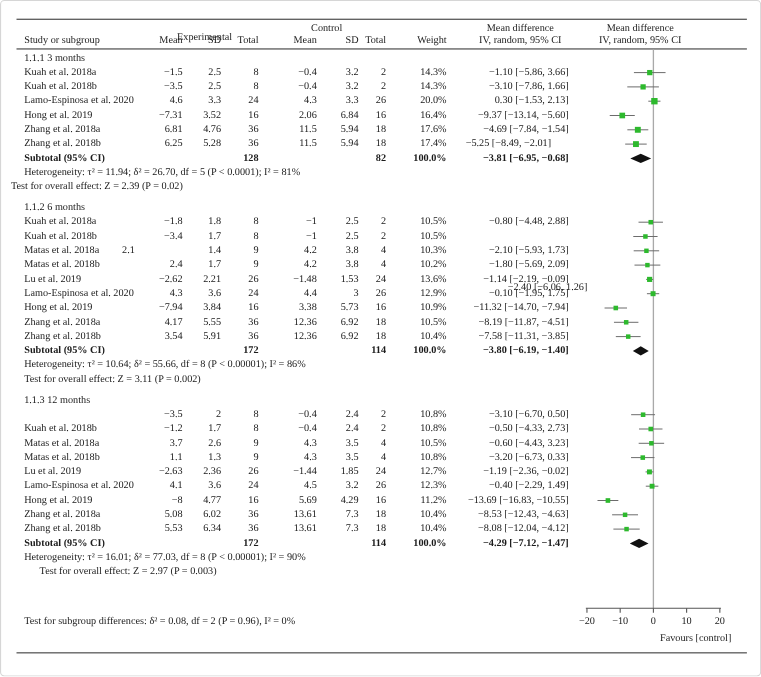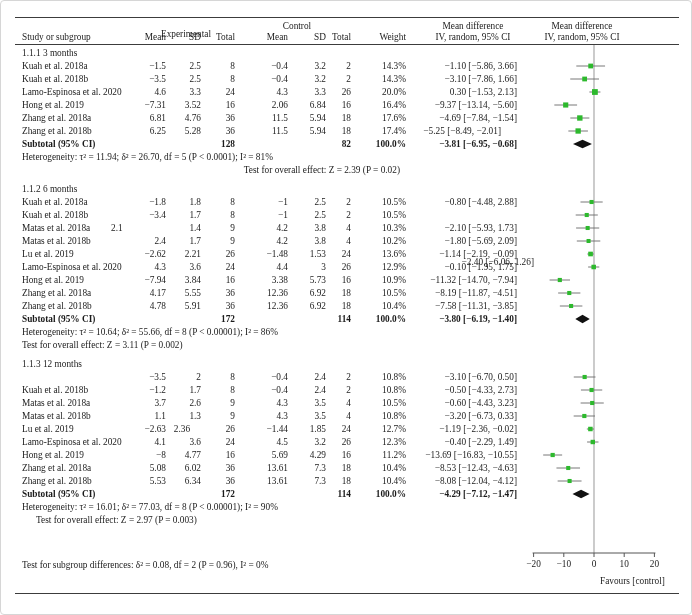--- a/index.html
+++ b/index.html
@@ -114,21 +114,21 @@
         <span class="cell bold" style="left: 21px; width: 360px; text-align: left;">Subtotal (95% CI)</span>
         <span class="cell bold" style="left: 196px; width: 38px; text-align: right;">128</span>
         <span class="cell bold" style="left: 312px; width: 38px; text-align: right;">82</span>
         <span class="cell bold" style="left: 357px; width: 48px; text-align: right;">100.0%</span>
         <span class="cell bold" style="left: 396px; width: 120px; text-align: right;">−3.81 [−6.95, −0.68]</span>
       </div>
       <div class="row" style="top: 150px;">
         <span class="cell" style="left: 21px; width: 360px; text-align: left;">Heterogeneity: τ² = 11.94; δ² = 26.70, df = 5 (P &lt; 0.0001); I² = 81%</span>
       </div>
       <div class="row" style="top: 163px;">
-        <span class="cell" style="left: 39px; width: 360px; text-align: right;">Test for overall effect: Z = 2.39 (P = 0.02)</span>
+        <span class="cell" style="left: 9px; width: 360px; text-align: left;">Test for overall effect: Z = 2.39 (P = 0.02)</span>
       </div>
       <div class="row" style="top: 182px;">
         <span class="cell" style="left: 21px; width: 360px; text-align: left;">1.1.2 6 months</span>
       </div>
       <div class="row" style="top: 195px;">
         <span class="cell" style="left: 21px; width: 360px; text-align: left;">Kuah et al. 2018a</span>
         <span class="cell" style="left: 110px; width: 55px; text-align: right;">−1.8</span>
         <span class="cell" style="left: 162px; width: 38px; text-align: right;">1.8</span>
         <span class="cell" style="left: 196px; width: 38px; text-align: right;">8</span>
         <span class="cell" style="left: 234px; width: 53px; text-align: right;">−1</span>
@@ -209,21 +209,21 @@
         <span class="cell" style="left: 162px; width: 38px; text-align: right;">5.55</span>
         <span class="cell" style="left: 196px; width: 38px; text-align: right;">36</span>
         <span class="cell" style="left: 234px; width: 53px; text-align: right;">12.36</span>
         <span class="cell" style="left: 287px; width: 38px; text-align: right;">6.92</span>
         <span class="cell" style="left: 312px; width: 38px; text-align: right;">18</span>
         <span class="cell" style="left: 357px; width: 48px; text-align: right;">10.5%</span>
         <span class="cell" style="left: 396px; width: 120px; text-align: right;">−8.19 [−11.87, −4.51]</span>
       </div>
       <div class="row" style="top: 299px;">
         <span class="cell" style="left: 21px; width: 360px; text-align: left;">Zhang et al. 2018b</span>
-        <span class="cell" style="left: 110px; width: 55px; text-align: right;">4.78</span>
+        <span class="cell" style="left: 110px; width: 55px; text-align: right;">3.54</span>
         <span class="cell" style="left: 162px; width: 38px; text-align: right;">5.91</span>
         <span class="cell" style="left: 196px; width: 38px; text-align: right;">36</span>
         <span class="cell" style="left: 234px; width: 53px; text-align: right;">12.36</span>
         <span class="cell" style="left: 287px; width: 38px; text-align: right;">6.92</span>
         <span class="cell" style="left: 312px; width: 38px; text-align: right;">18</span>
         <span class="cell" style="left: 357px; width: 48px; text-align: right;">10.4%</span>
         <span class="cell" style="left: 396px; width: 120px; text-align: right;">−7.58 [−11.31, −3.85]</span>
       </div>
       <div class="row" style="top: 312px;">
         <span class="cell bold" style="left: 21px; width: 360px; text-align: left;">Subtotal (95% CI)</span>
@@ -280,21 +280,21 @@
         <span class="cell" style="left: 196px; width: 38px; text-align: right;">9</span>
         <span class="cell" style="left: 234px; width: 53px; text-align: right;">4.3</span>
         <span class="cell" style="left: 287px; width: 38px; text-align: right;">3.5</span>
         <span class="cell" style="left: 312px; width: 38px; text-align: right;">4</span>
         <span class="cell" style="left: 357px; width: 48px; text-align: right;">10.8%</span>
         <span class="cell" style="left: 396px; width: 120px; text-align: right;">−3.20 [−6.73, 0.33]</span>
       </div>
       <div class="row" style="top: 422px;">
         <span class="cell" style="left: 21px; width: 360px; text-align: left;">Lu et al. 2019</span>
         <span class="cell" style="left: 110px; width: 55px; text-align: right;">−2.63</span>
-        <span class="cell" style="left: 162px; width: 38px; text-align: center;">2.36</span>
+        <span class="cell" style="left: 162px; width: 38px; text-align: right;">2.36</span>
         <span class="cell" style="left: 196px; width: 38px; text-align: right;">26</span>
         <span class="cell" style="left: 234px; width: 53px; text-align: right;">−1.44</span>
         <span class="cell" style="left: 287px; width: 38px; text-align: right;">1.85</span>
         <span class="cell" style="left: 312px; width: 38px; text-align: right;">24</span>
         <span class="cell" style="left: 357px; width: 48px; text-align: right;">12.7%</span>
         <span class="cell" style="left: 396px; width: 120px; text-align: right;">−1.19 [−2.36, −0.02]</span>
       </div>
       <div class="row" style="top: 435px;">
         <span class="cell" style="left: 21px; width: 360px; text-align: left;">Lamo-Espinosa et al. 2020</span>
         <span class="cell" style="left: 110px; width: 55px; text-align: right;">4.1</span>

